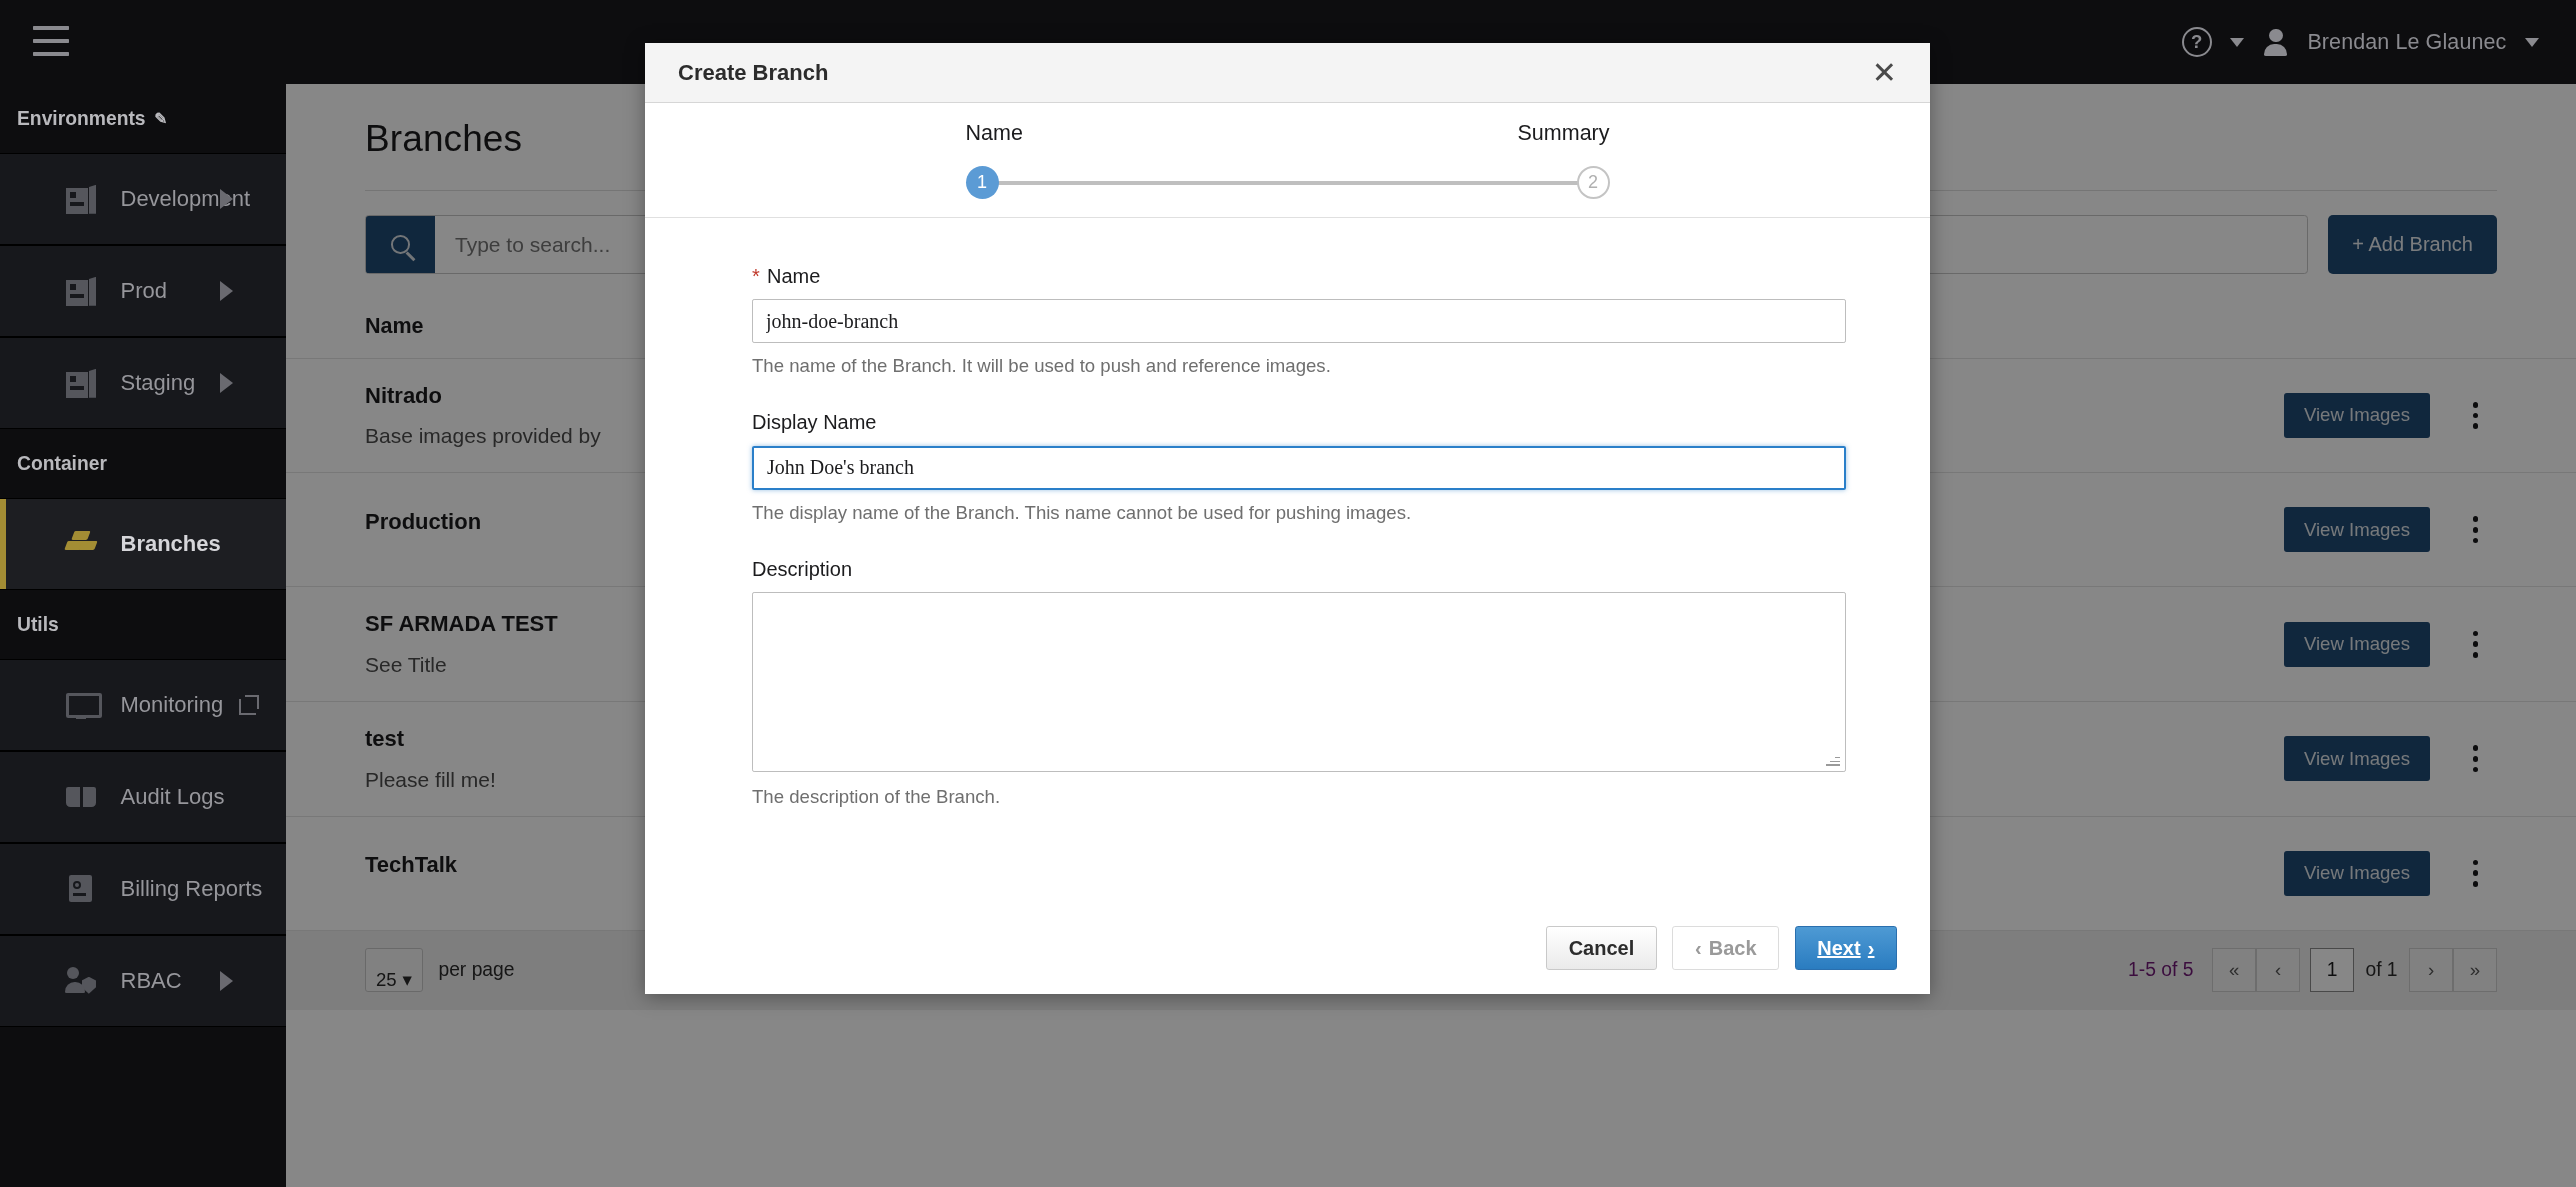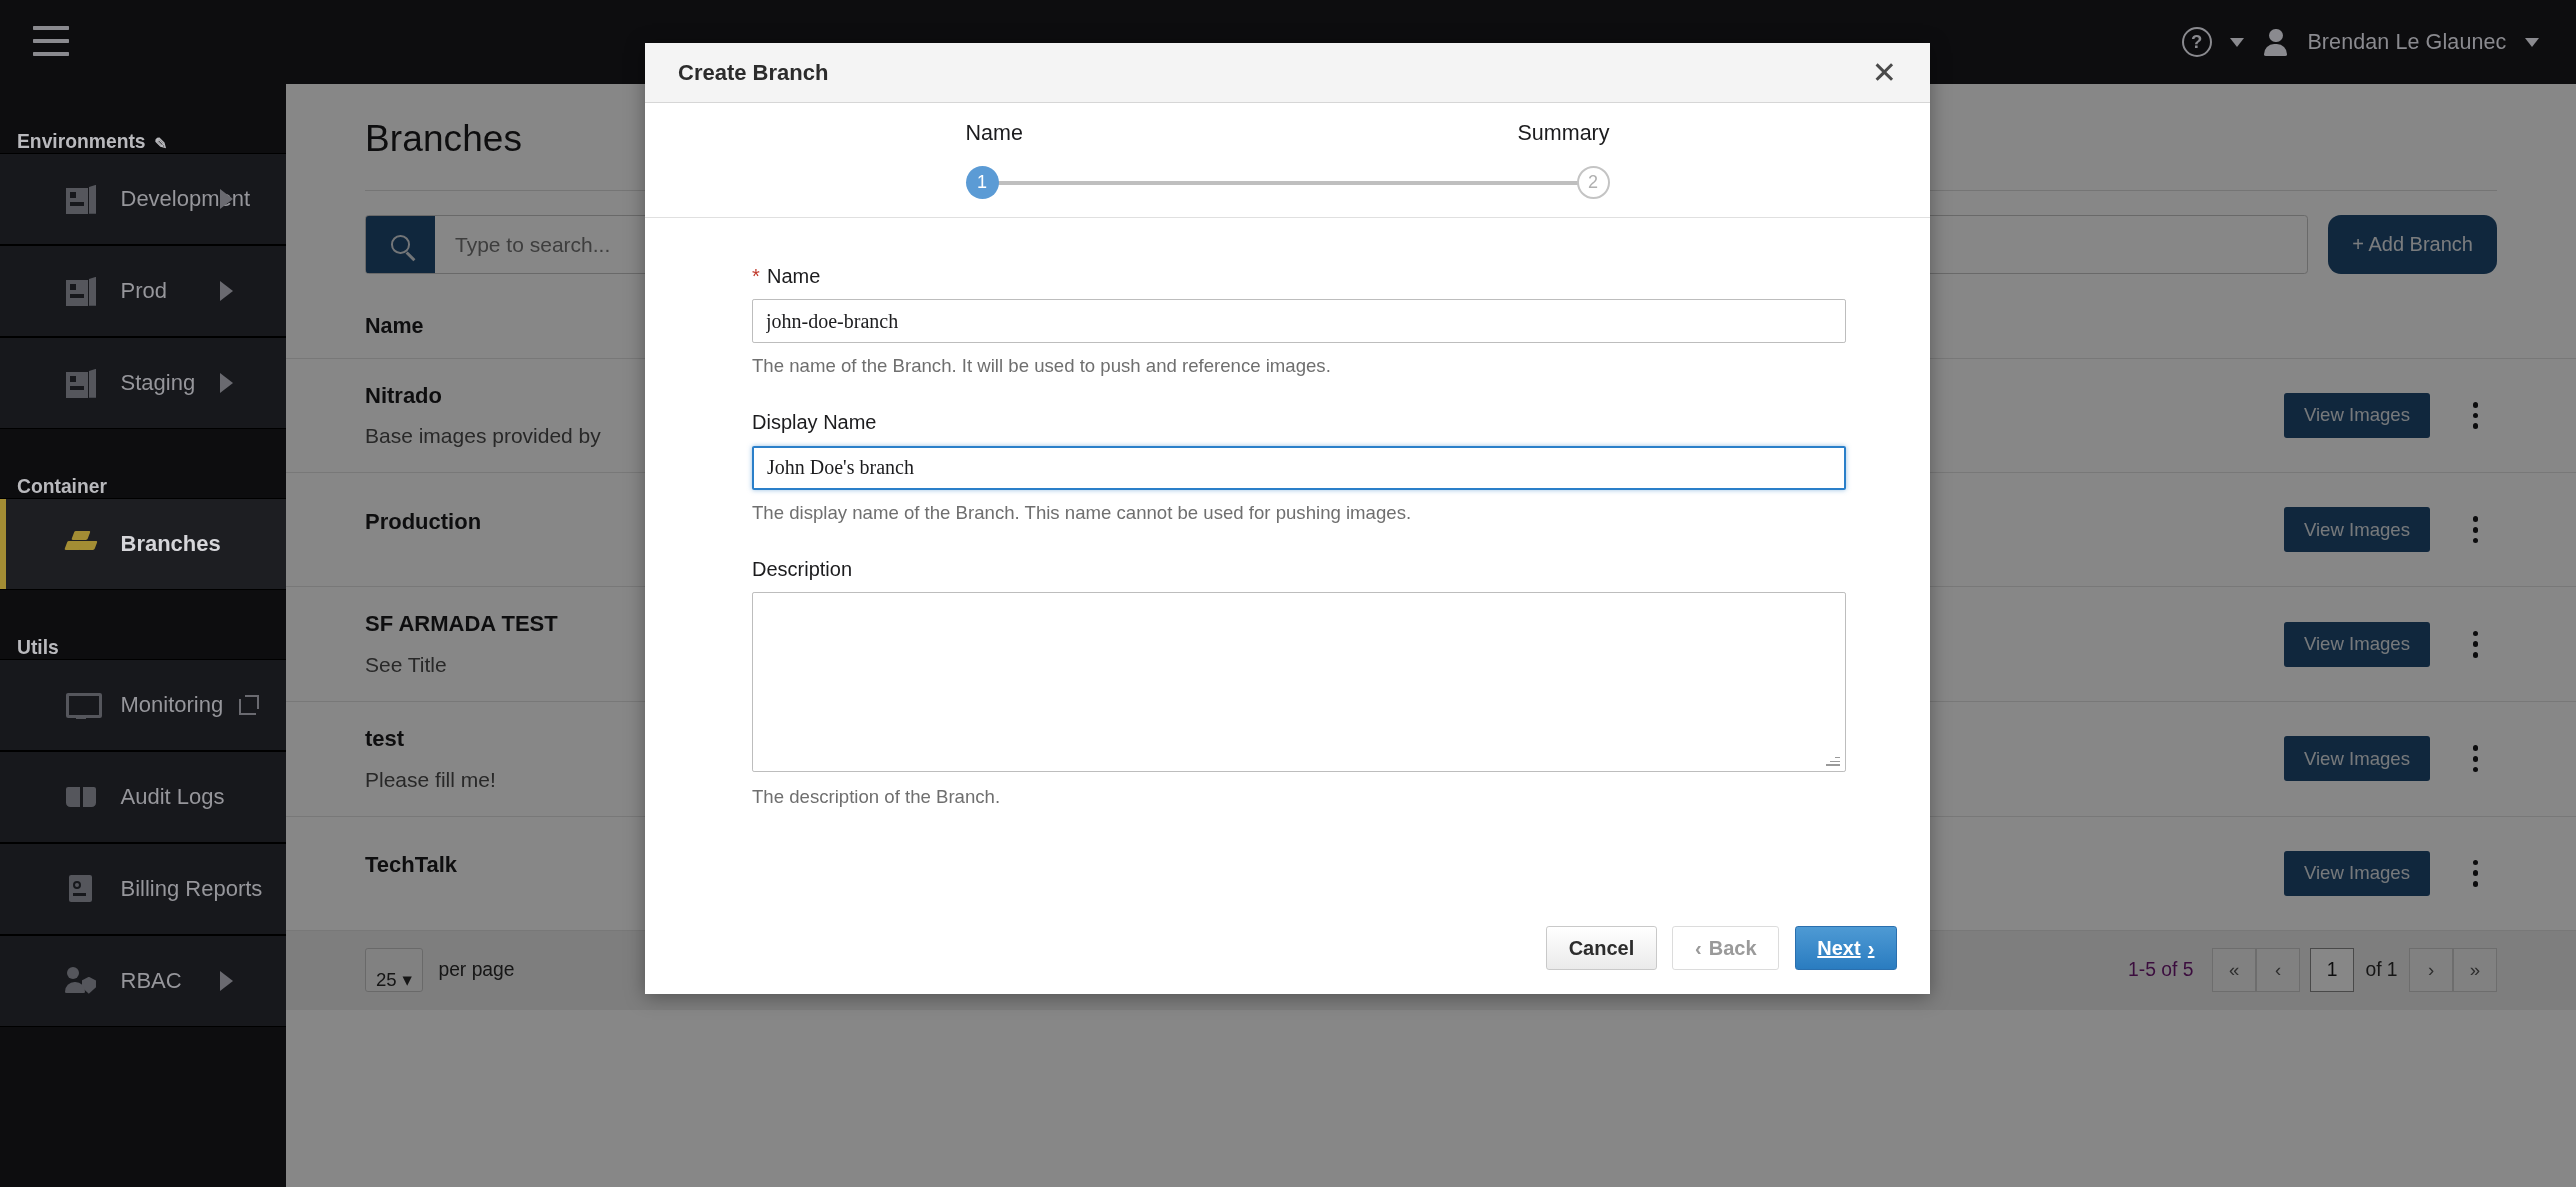--- a/index.html
+++ b/index.html
@@ -47,21 +47,21 @@
   }
   .username { color: #8a8a8f; font-size: 21.5px; letter-spacing: 0.1px; }
 
   
   .sidebar {
     position: absolute; left: 0; top: 84px; width: 286px; height: 1103px;
     background: #0d0d0f;
   }
   .side-section-label {
     color: #b9b9bd; font-size: 19.3px; font-weight: bold; padding: 0 0 0 17px;
-    display: flex; align-items: flex-end; height: 100%; gap: 8.6px;
+    display: flex; align-items: center; height: 100%; gap: 8.6px;
   }
   .side-section { height: 69px; background: #0d0d0f; display:flex; align-items:center; }
   .pencil-ic { font-size: 15.7px; color: #b9b9bd; }
   .side-item {
     height: 92px; background: #17181c; border-top: 1.4px solid #000;
     border-bottom: 1.4px solid #000; display: flex; align-items: center;
     padding-left: 66px; cursor: pointer; position: relative;
   }
   .side-item .lbl { color: #96969b; font-size: 22px; margin-left: 23px; }
   .side-item.active { background: #1d1e22; }
@@ -131,21 +131,21 @@
   .search-btn { width: 69px; background: #1f4a73; display:flex; align-items:center;
     justify-content:center; cursor:pointer; }
   .search-glass { width: 18.6px; height: 18.6px; border: 2.9px solid #d8dde2; border-radius: 50%;
     position: relative; }
   .search-glass::after { content:''; position:absolute; right:-8.6px; bottom:-6.4px;
     width: 11.4px; height: 2.9px; background: #d8dde2; transform: rotate(45deg); }
   .search-input { flex: 1; border: none; outline: none; font-size: 21px; color:#6a6a6a;
     padding-left: 20px; background: transparent; font-family: "Liberation Sans", sans-serif; }
   .add-branch {
     margin-left: 20px; height: 59px; background: #1f4a73; color: #e6eaee;
-    font-size: 20px; border: none; border-radius: 13px; padding: 0 24px; cursor: pointer;
+    font-size: 20px; border: none; border-radius: 5px; padding: 0 24px; cursor: pointer;
     font-family: "Liberation Sans", sans-serif;
   }
   .tbl { margin: 40px 0 0 0; width: 100%; }
   .tbl-head { padding: 0 79px 18.6px 79px; }
   .tbl-head .th { font-size: 21.5px; font-weight: bold; color: #1c1c1e; }
   .row { border-top: 1.4px solid #e3e3e3; padding: 24px 79px;
      display: flex; align-items: center; min-height: 114px; }
   .row-txt { flex: 1; }
   .row-name { font-size: 22px; font-weight: bold; color: #1c1c1e; }
   .row-desc { font-size: 21px; color: #4d4d4d; margin-top: 15.7px; }

